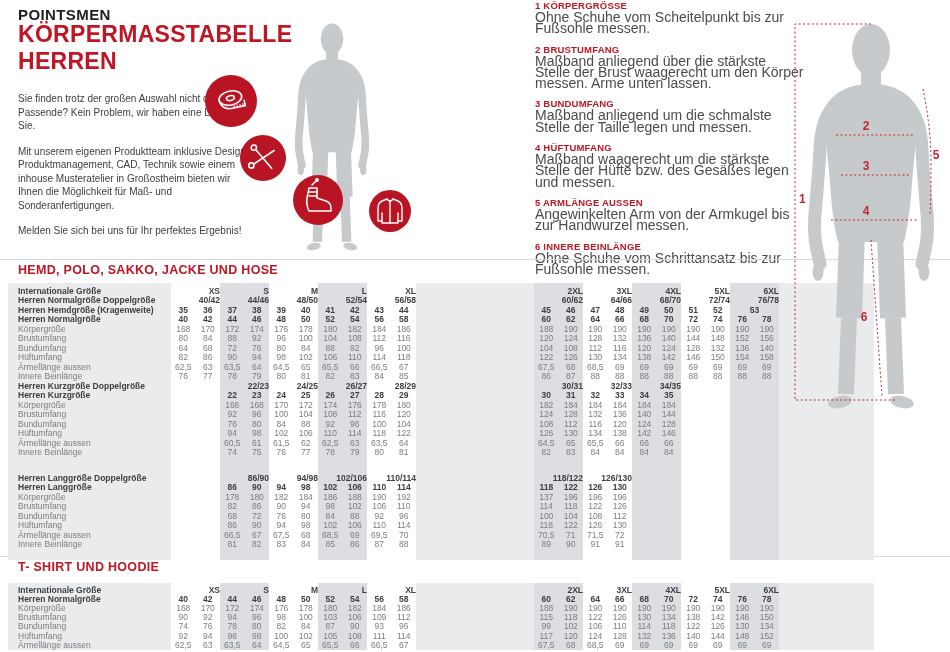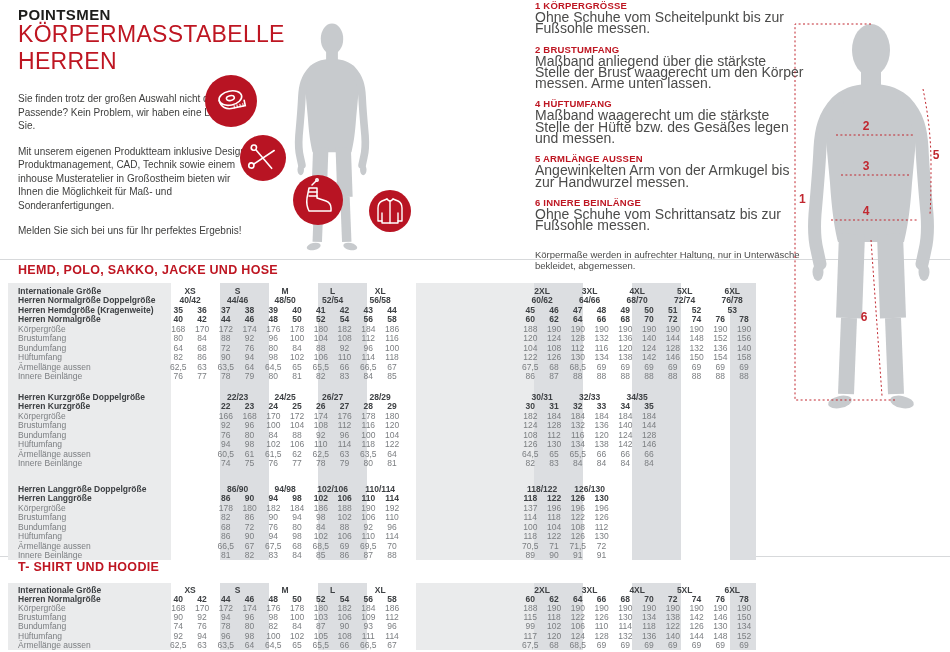--- a/index.html
+++ b/index.html
@@ -1,40 +1,40 @@
 <!DOCTYPE html>
 <html><head>
 <meta charset="utf-8">
 <style>
   html,body{margin:0;padding:0}
   body{width:950px;height:652px;position:relative;background:#fff;overflow:hidden;
        font-family:"Liberation Sans",sans-serif;}
   .abs{position:absolute}
   #brand{left:18px;top:6px;font-size:15px;font-weight:bold;color:#1d1d1b;letter-spacing:.4px}
-  #main-title{left:18px;top:21px;font-size:23px;font-weight:normal;color:#be1622;line-height:27px;letter-spacing:.3px}
+  #main-title{left:18px;top:21px;font-size:23px;font-weight:bold;color:#be1622;line-height:27px;letter-spacing:.3px}
   #intro{left:18px;top:92px;width:240px;font-size:10px;line-height:13.5px;color:#3e3e3d}
   #intro .para{margin:0 0 12px}
   #guide{left:535px;top:0;width:270px}
   .g-item{margin-bottom:9px}
   .g-head{font-size:9.5px;font-weight:bold;color:#be1622;letter-spacing:.2px;margin-bottom:1px}
   .g-body{font-size:14px;line-height:11.3px;color:#4b4b4a}
   .g-note{font-size:9.5px;line-height:11.3px;color:#4b4b4a;margin-top:17px}
   .rule{left:0;width:950px;height:1px;background:#d7d9db}
   .sec-title{left:18px;font-size:12.5px;font-weight:bold;color:#be1622;letter-spacing:.3px;white-space:nowrap}
-  .strip{position:absolute;left:8px;width:748px;background:#eaebec;overflow:hidden;z-index:1}
+  .strip{position:absolute;left:8px;width:866px;background:#eaebec;overflow:hidden;z-index:1}
   .band{position:absolute;top:0;bottom:0;width:49px}
   .bw{background:#ffffff}
   .bg{background:#dcdee1}
   .blk{position:relative}
   .row{position:relative;display:flex;align-items:center;height:9.5px;font-size:8.5px;color:#7b7e81;white-space:nowrap}
   .row.sm{height:9.2px}
   .row.b{font-weight:bold;color:#3e4144}
   .rlabel{width:163px;padding-left:10px;box-sizing:border-box;overflow:hidden}
   .col{width:49px;display:flex}
-  .col.span{display:block;text-align:center}
+  .col.span{display:block;text-align:right}
   .sub{flex:1;text-align:center}
   .cgap{width:118px}
   svg{position:absolute}
   #fig-center{left:283px;top:20px;z-index:2}
   #fig-right{left:788px;top:18px;z-index:3}
   #icon-circles{left:195px;top:60px;z-index:4}
   .marker{font-size:12px;font-weight:bold;fill:#c1272f;font-family:"Liberation Sans",sans-serif}
 </style>
 </head>
 <body>
@@ -51,20 +51,24 @@
   </div>
 
 <div id="guide" class="abs">
     <div class="g-item">
       <div class="g-head">1 KÖRPERGRÖSSE</div>
       <div class="g-body">Ohne Schuhe vom Scheitelpunkt bis zur Fußsohle messen.</div>
     </div>
     <div class="g-item">
       <div class="g-head">2 BRUSTUMFANG</div>
       <div class="g-body">Maßband anliegend über die stärkste Stelle der Brust waagerecht um den Körper messen. Arme unten lassen.</div>
+    </div>
+    <div class="g-item">
+      <div class="g-head">3 BUNDUMFANG</div>
+      <div class="g-body">Maßband anliegend um die schmalste Stelle der Taille legen und messen.</div>
     </div>
     <div class="g-item">
       <div class="g-head">4 HÜFTUMFANG</div>
       <div class="g-body">Maßband waagerecht um die stärkste Stelle der Hüfte bzw. des Gesäßes legen und messen.</div>
     </div>
     <div class="g-item">
       <div class="g-head">5 ARMLÄNGE AUSSEN</div>
       <div class="g-body">Angewinkelten Arm von der Armkugel bis zur Handwurzel messen.</div>
     </div>
     <div class="g-item">
@@ -545,21 +549,21 @@
         <div class="col">
           <div class="sub">88</div>
           <div class="sub">88</div>
         </div>
         <div class="col">
           <div class="sub">88</div>
           <div class="sub">88</div>
         </div>
       </div>
     </div>
-    <div class="blk" style="margin-top: 11px;">
+    <div class="blk" style="">
       <div class="row b">
         <div class="rlabel">Herren Kurzgröße Doppelgröße</div>
         <div class="col span"></div>
         <div class="col span">22/23</div>
         <div class="col span">24/25</div>
         <div class="col span">26/27</div>
         <div class="col span">28/29</div>
         <div class="cgap"></div>
         <div class="col span">30/31</div>
         <div class="col span">32/33</div>

